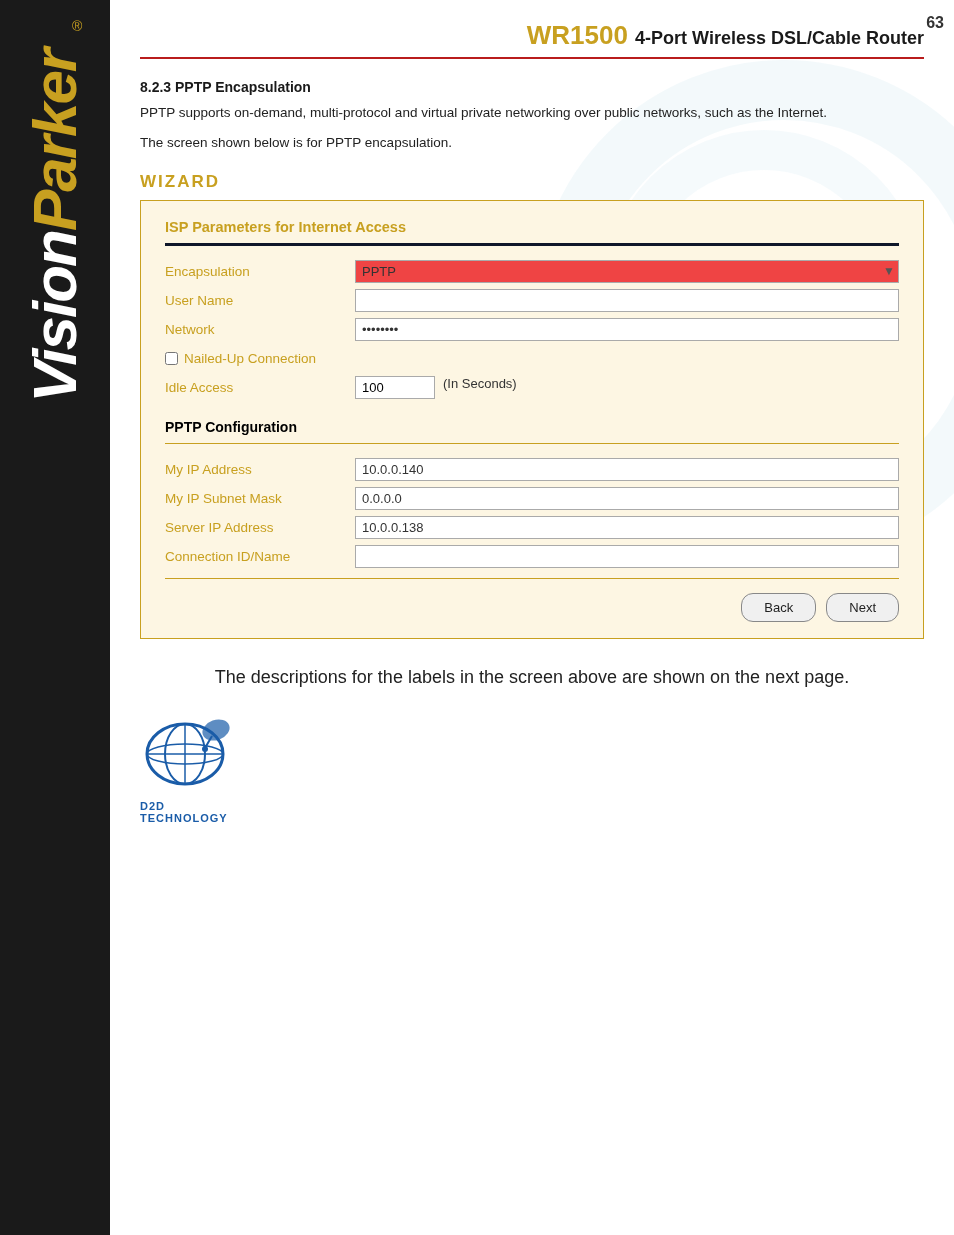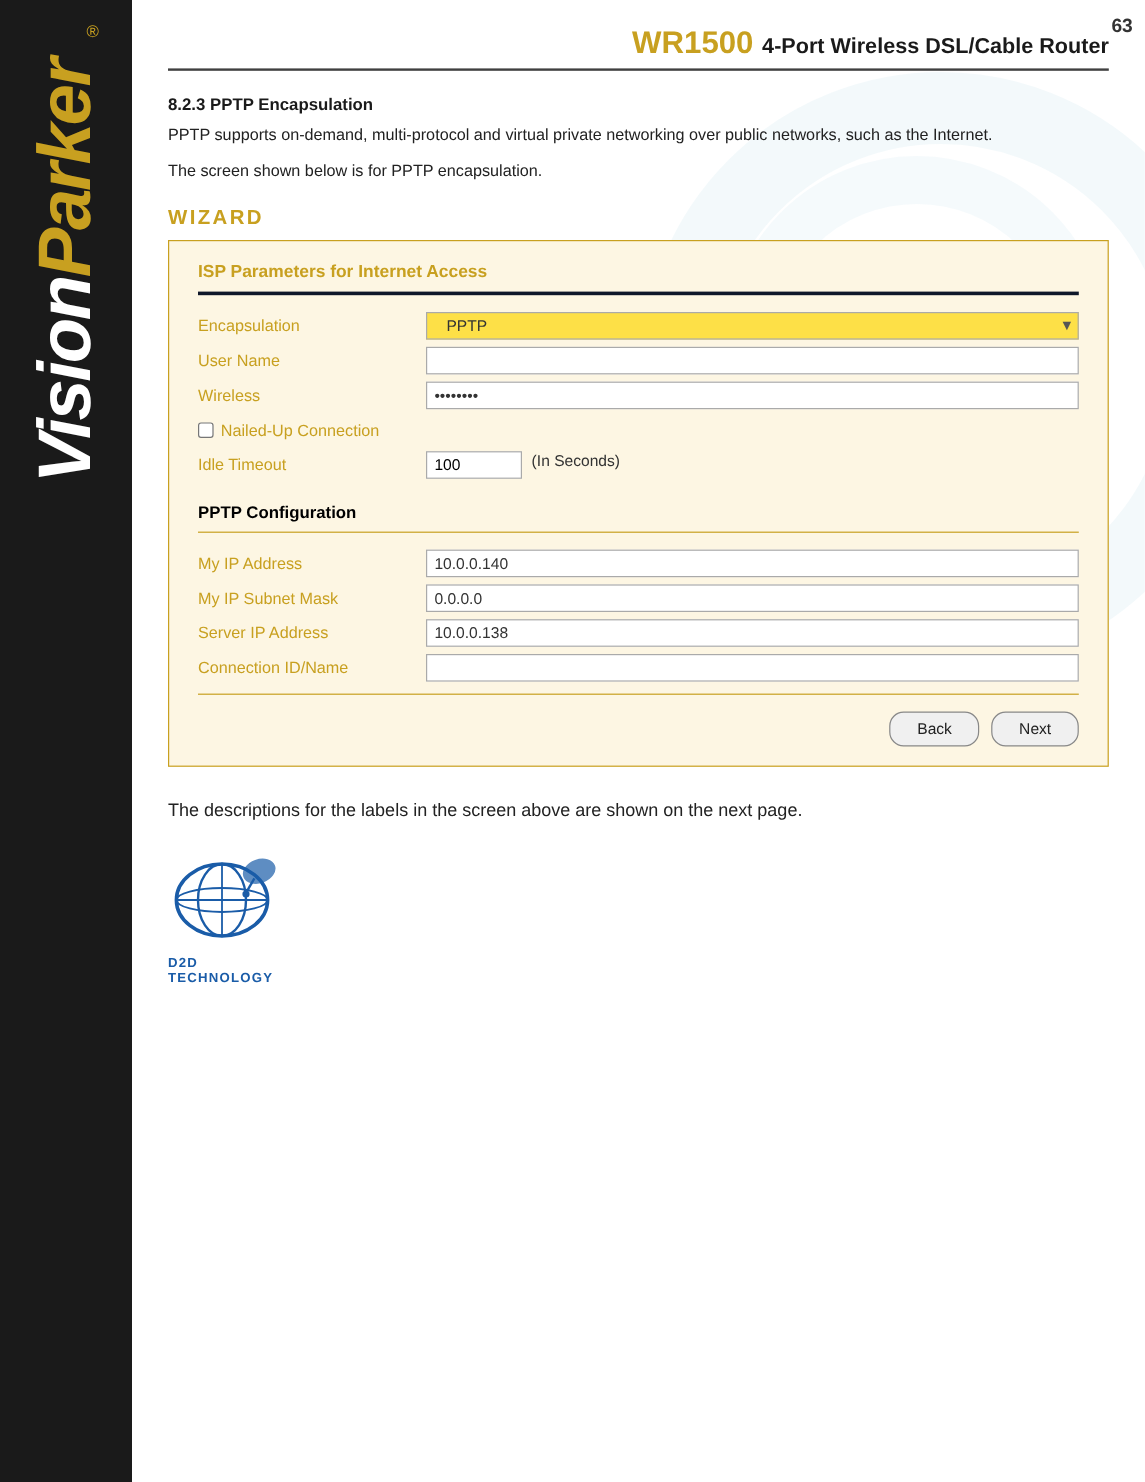--- a/index.html
+++ b/index.html
@@ -64,21 +64,21 @@
       margin-left: 110px;
       padding: 20px 30px 30px 30px;
       position: relative;
     }
 
     
     .page-header {
       display: flex;
       align-items: flex-end;
       justify-content: flex-end;
-      border-bottom: 2px solid #404040;
+      border-bottom: 2px solid #b91c1c;
       padding-bottom: 6px;
       margin-bottom: 16px;
     }
 
     .header-title {
       font-size: 26px;
       font-weight: 900;
       color: #1a1a1a;
       text-align: right;
     }
@@ -196,23 +196,23 @@
     }
 
     .select-wrapper {
       position: relative;
       display: flex;
       align-items: center;
     }
 
     .select-wrapper select {
       width: 100%;
-      padding: 3px 26px 3px 16px;
+      padding: 3px 26px 3px 6px;
       border: 1px solid #aaa;
-      background: #fde047;
+      background: #ef4444;
       font-size: 13px;
       color: #333;
       outline: none;
       appearance: none;
       -webkit-appearance: none;
     }
 
     .select-arrow {
       position: absolute;
       right: 4px;
@@ -281,25 +281,26 @@
       background: #f0f0f0;
       font-size: 13px;
       cursor: pointer;
       border-radius: 12px;
       color: #222;
       font-weight: 500;
     }
 
     
     .footer-text {
-      font-size: 15px;
+      font-size: 18px;
       color: #222;
       margin-top: 28px;
       position: relative;
       z-index: 1;
+      text-align: center;
     }
 
     
     .d2d-logo {
       margin-top: 24px;
       display: flex;
       align-items: center;
       gap: 0;
     }
 
@@ -372,29 +373,29 @@
             <option>PPPoE</option>
             <option>RFC 1483</option>
             <option>IPoA</option>
           </select>
           <span class="select-arrow">▼</span>
         </div>
 
         <label class="form-label">User Name</label>
         <input class="form-input" type="text" value="" style="">
 
-        <label class="form-label">Wireless</label>
+        <label class="form-label">Network</label>
         <input class="form-input" type="password" value="password" style="">
 
         <div class="checkbox-row">
           <input type="checkbox" style="">
           <span class="checkbox-label">Nailed-Up Connection</span>
         </div>
 
-        <label class="form-label">Idle Timeout</label>
+        <label class="form-label">Idle Access</label>
         <div class="idle-input-group">
           <input class="idle-input" type="text" value="100" style="">
           <span class="idle-unit">(In Seconds)</span>
         </div>
       </div>
 
       <div class="pptp-config-header">PPTP Configuration</div>
 
       <div class="form-grid">
 

